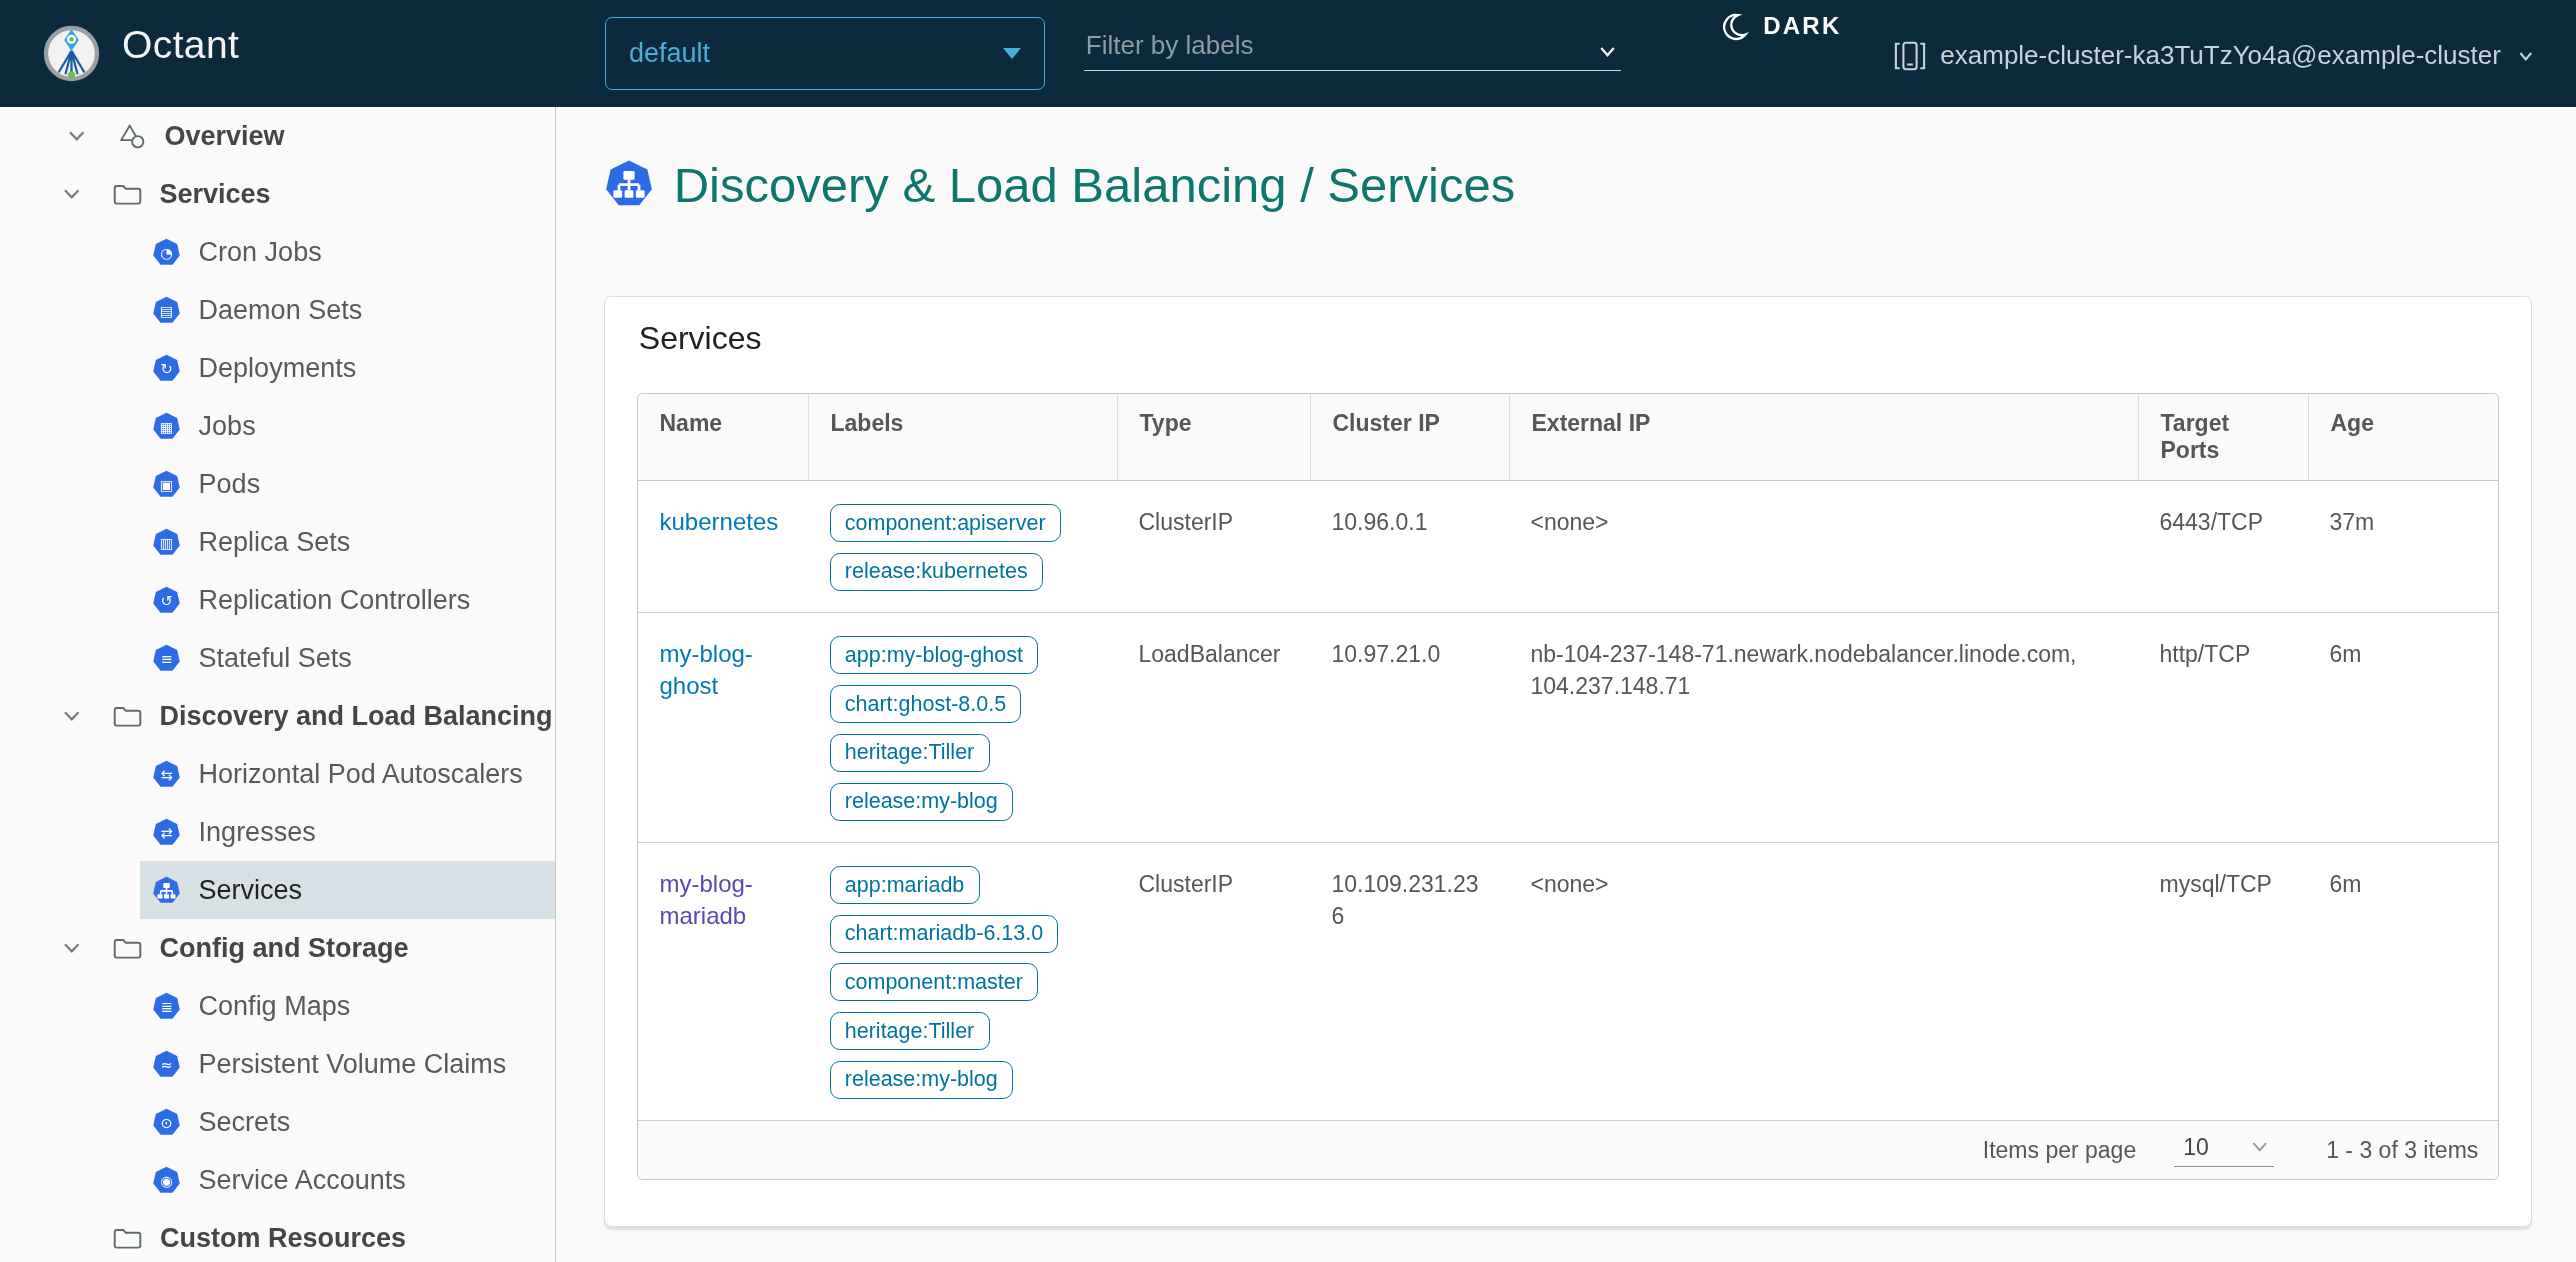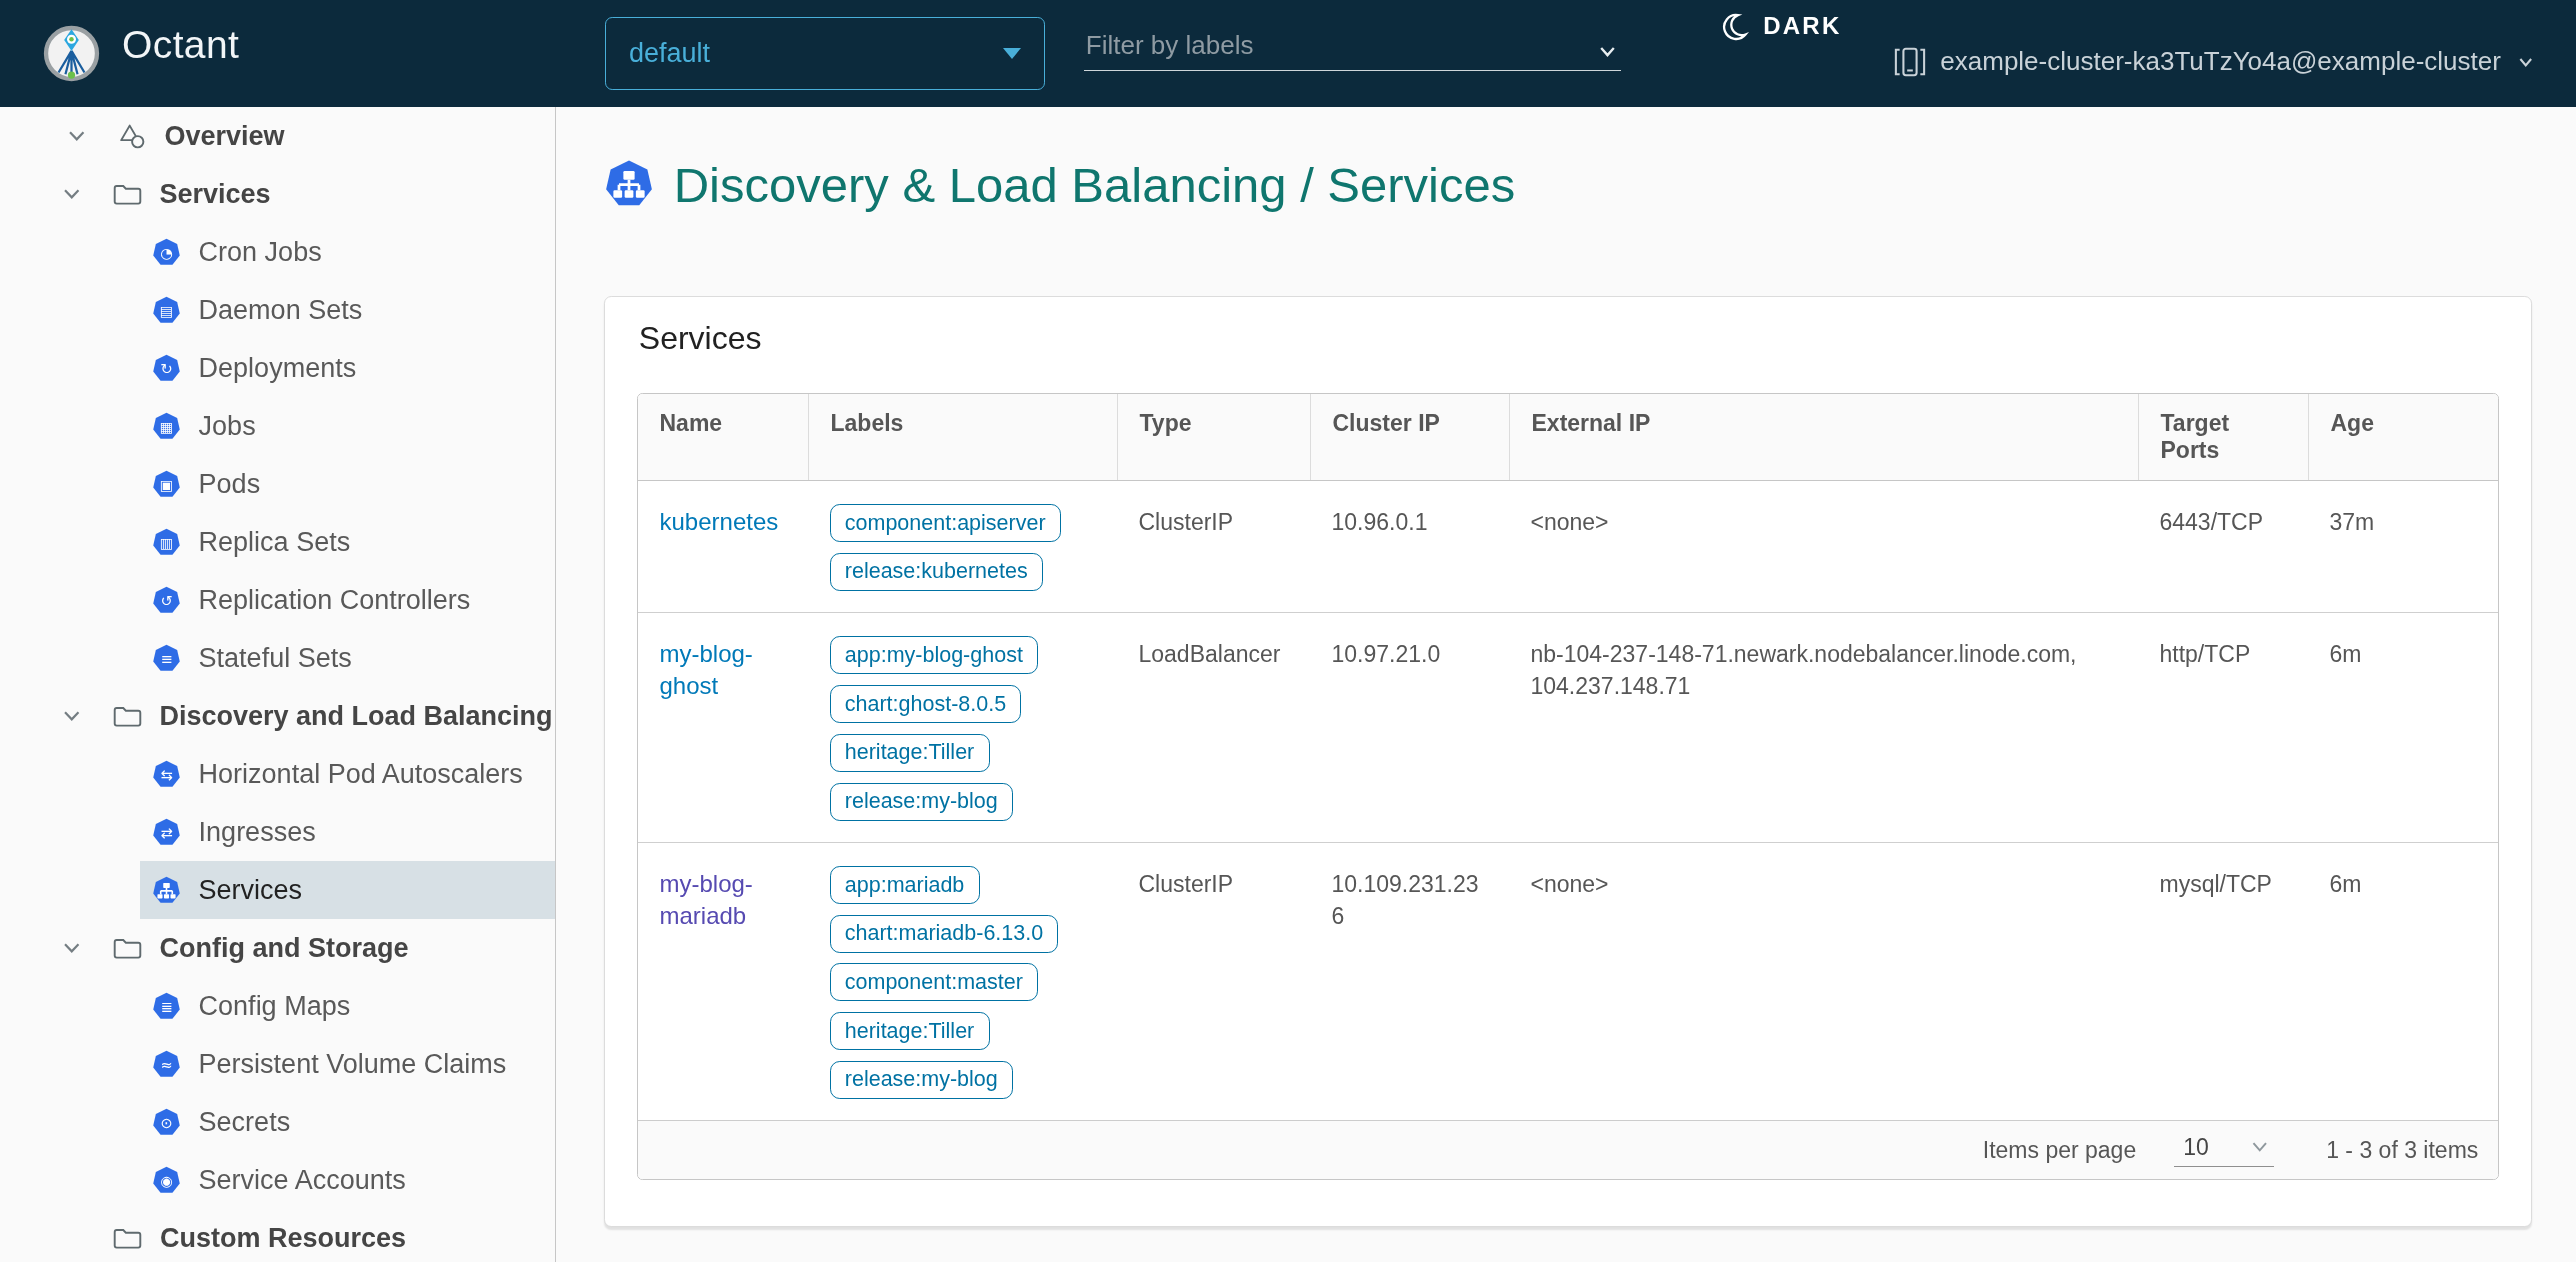--- a/index.html
+++ b/index.html
@@ -41,21 +41,21 @@
     font-family: "Liberation Sans", sans-serif;
     font-size: 26px; color: #e8eef1; padding: 0 0 3.6px 1.8px;
   }
   .filter input::placeholder { color: #8f9ba3; opacity: 1; }
   .dark-toggle {
     position: absolute; left: 1719px; top: 12px; height: 127px;
     display: flex; align-items: flex-start; gap: 14.3px; cursor: pointer;
   }
   .dark-toggle .lbl { color: #ffffff; font-size: 24px; font-weight: 700; letter-spacing: 2.2px; }
   .cluster-sel {
-    position: absolute; left: 1894px; top: 8px; height: 107px;
+    position: absolute; left: 1894px; top: 2px; height: 107px;
     display: flex; align-items: center; gap: 14.3px; cursor: pointer;
   }
   .cluster-sel .cname { color: #c9d2d8; font-size: 26px; }
 
   
   .shell { display: flex; height: 1156px; }
   .sidebar {
     width: 556px; background: #fafafa; border-right: 0.9px solid #c6c6c6;
     overflow: hidden; flex: none;
   }

